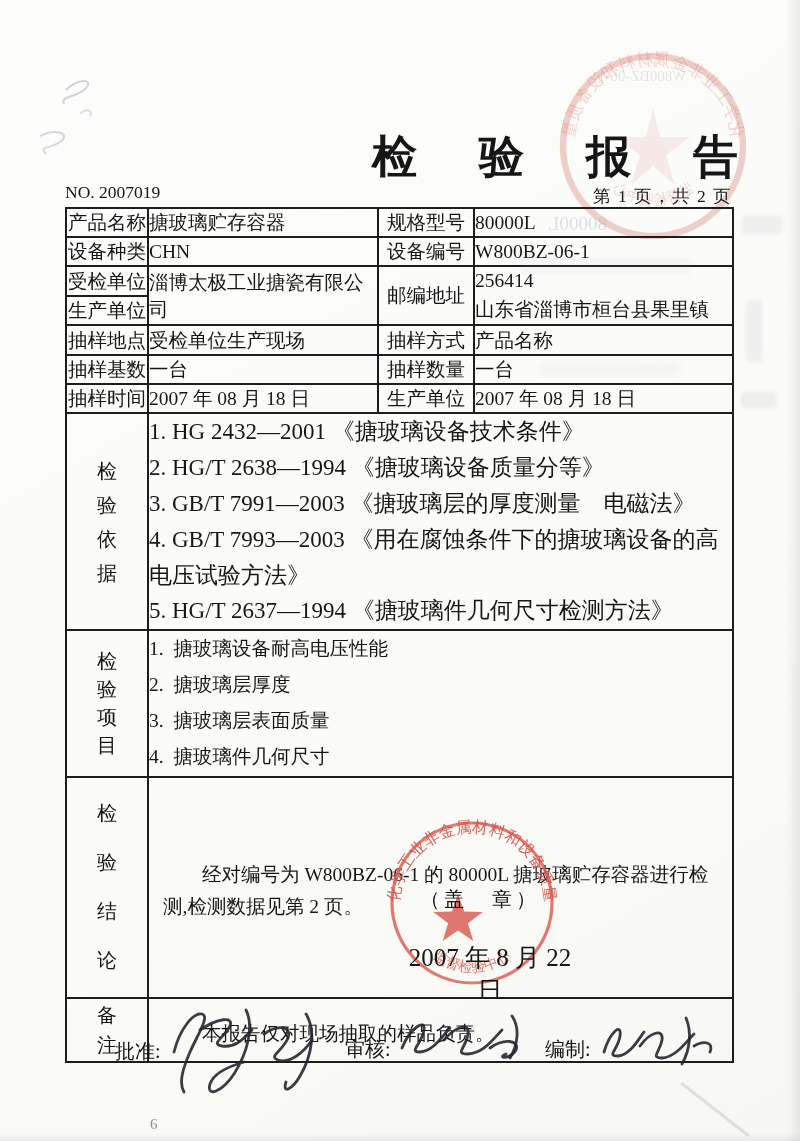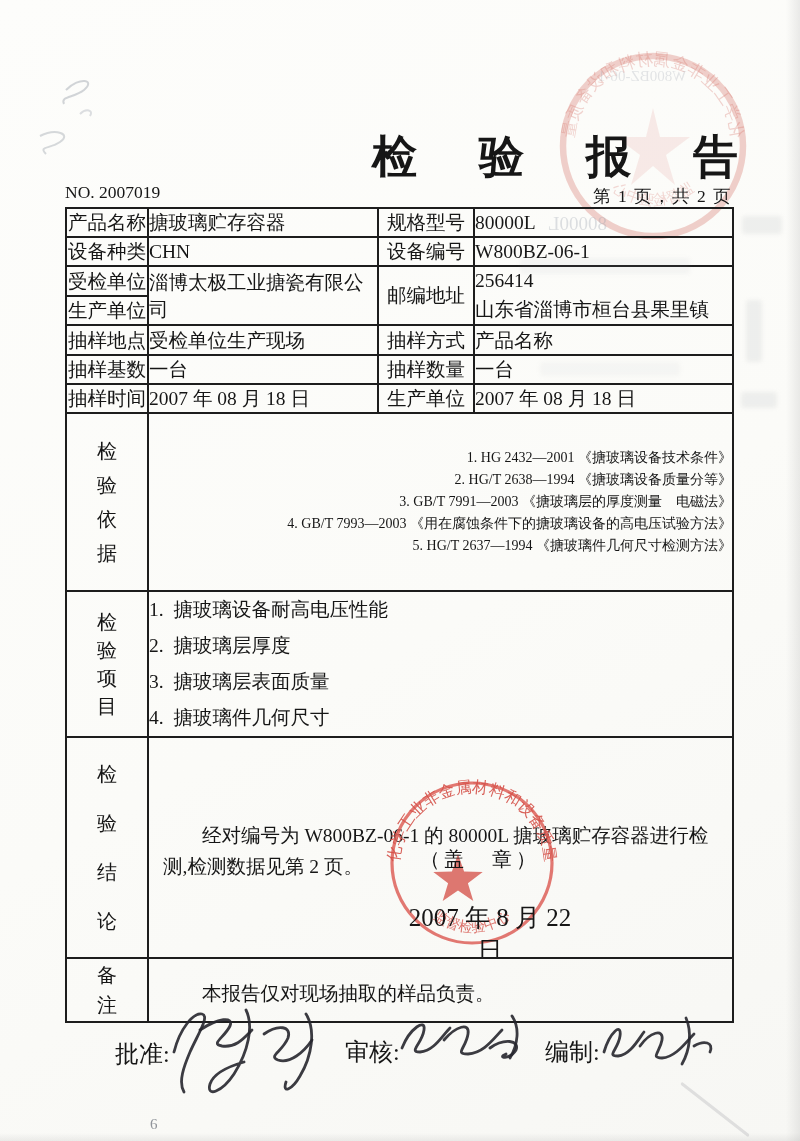--- a/index.html
+++ b/index.html
@@ -24,34 +24,34 @@
   td.lab{text-align:center;}
   td.val{padding-left:10px;}
   td.val2{padding-left:9px;line-height:1.45;}
   .vcell{vertical-align:middle;}
   .vlabel{width:1.15em;margin:0 auto;word-break:break-all;text-align:center;font-size:20px;}
   .lh-basis{line-height:34px;}
   .lh-items{line-height:28px;}
   .lh-concl{line-height:49px;}
   .lh-remark{line-height:30px;}
   td.sect{vertical-align:middle;padding:6px 10px;}
-  .basis-item{font-size:14px;line-height:1.56;white-space:pre-wrap;text-align:right;}
+  .basis-item{font-size:23px;line-height:1.56;white-space:pre-wrap;}
   .proj-item{font-size:19.5px;line-height:1.85;white-space:pre-wrap;}
   td.concl-cell{position:relative;vertical-align:top;padding:0;}
   .concl-text{margin:7px 14px 0 14px;font-size:19.5px;line-height:1.6;text-indent:2em;}
   td.remark-cell{vertical-align:top;padding:0;margin-top:44px;}
   .remark-text{margin:7px 14px 0 14px;font-size:19.5px;text-indent:2em;}
 
   .stamp{position:absolute;left:228px;top:32px;z-index:1;}
   .seal-caption{position:absolute;left:241px;top:108px;width:180px;text-align:center;
                 font-size:20px;letter-spacing:4px;z-index:2;}
   .seal-date{position:absolute;left:246px;top:163px;width:190px;text-align:center;
              font-size:25px;z-index:2;}
 
-  .sig-label{position:absolute;font-size:24px;z-index:3;}
+  .sig-label{position:absolute;font-size:20px;z-index:3;}
   .sig{position:absolute;z-index:3;}
   .sig path{fill:none;stroke:#26262e;stroke-width:2.8;stroke-linecap:round;opacity:.9;}
 
   .ghost-stamp{position:absolute;left:548px;top:42px;z-index:1;transform:scaleX(-1);opacity:.85;}
   .ghost-text{position:absolute;z-index:4;transform:scaleX(-1);pointer-events:none;color:#99a0ac;}
   .g1{left:548px;top:213px;font-size:19px;opacity:.32;}
   .g2{left:598px;top:68px;font-size:15px;opacity:.26;}
   .blob{position:absolute;background:rgba(150,156,166,.13);filter:blur(2px);border-radius:3px;z-index:4;}
   .scribble{position:absolute;left:20px;top:50px;z-index:2;}
   .pencil-6{position:absolute;left:150px;top:1116px;font-size:15px;color:#7d828a;opacity:.85;z-index:3;}

